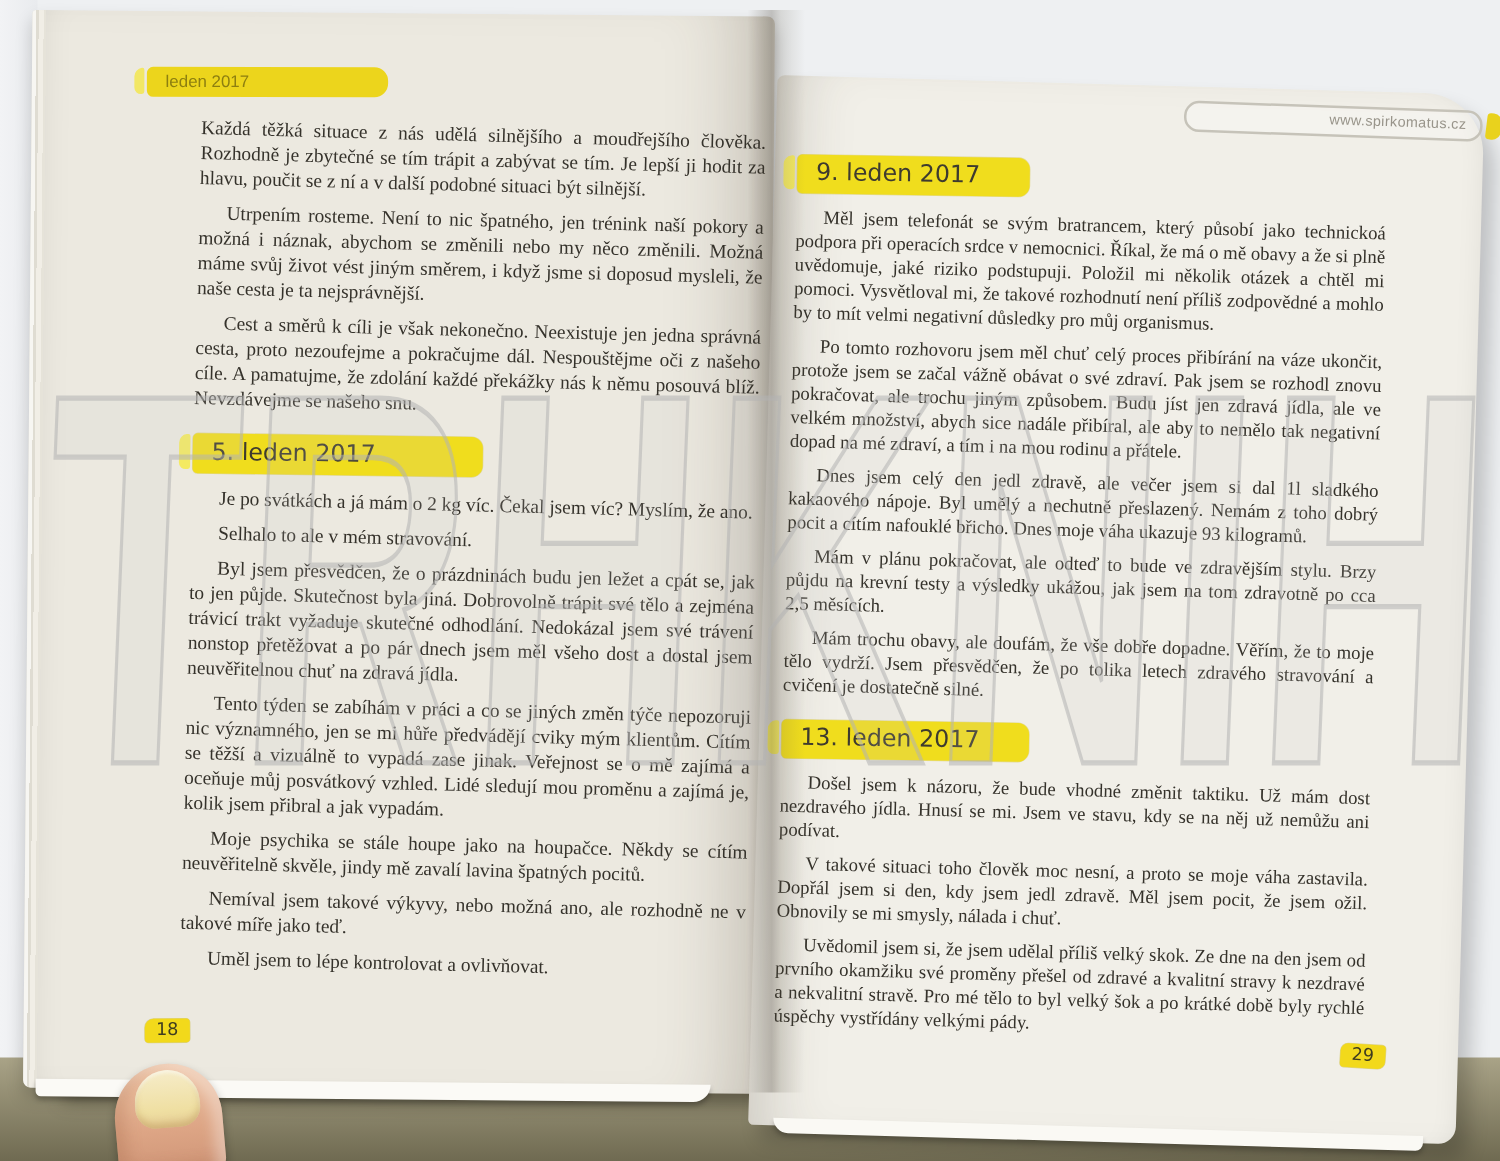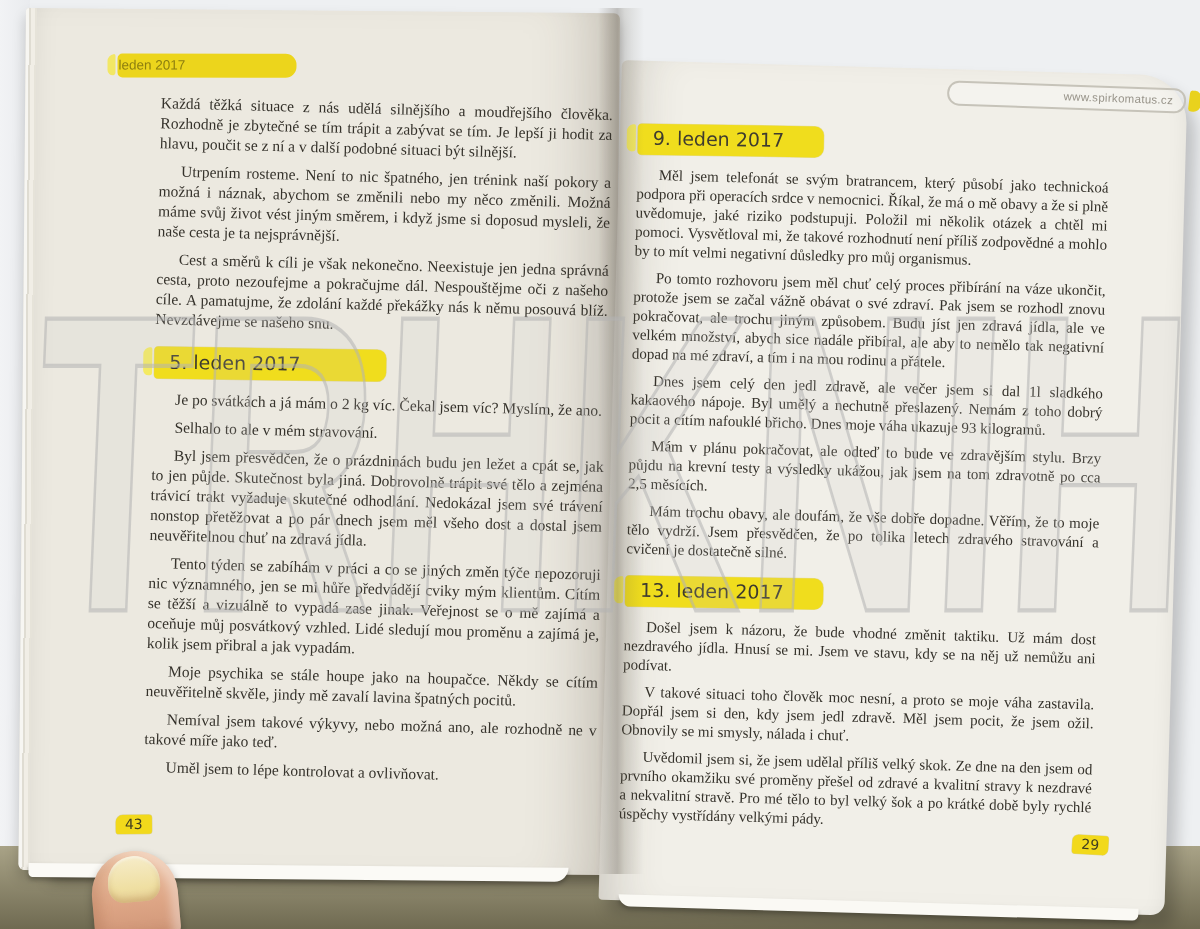--- a/index.html
+++ b/index.html
@@ -74,21 +74,21 @@
     transform:rotate(-.7deg);
   }
   .hl::before{content:"";position:absolute;left:-11px;top:1px;bottom:3px;width:9px;
     background:#f4ea62;border-radius:6px 2px 2px 6px;transform:skewY(-7deg);}
   .hl-wrap{margin:16px 0 12px;}
   .hl.wide{padding-right:86px;}
 
   
   .chapter-tab{position:absolute;left:92px;top:44px;width:178px;height:24px;z-index:4;
     background:#ecd51c;border-radius:5px 11px 11px 5px;
-    color:#8d7f10;font-size:13.5px;line-height:24px;padding-left:1px;
+    color:#8d7f10;font-size:13.5px;line-height:24px;padding-left:15px;
     transform:rotate(-.4deg);}
   .chapter-tab::before{content:"";position:absolute;left:-10px;top:1px;bottom:2px;width:8px;
     background:#f2e765;border-radius:6px 2px 2px 6px;transform:skewY(-8deg);}
 
   
   .site-badge{position:absolute;left:326px;top:12px;width:224px;height:21px;
     border:2px solid #c6c3b9;border-radius:12px;background:rgba(255,255,255,.25);
     color:#98948a;font-size:11.5px;line-height:21px;text-align:right;
     padding-right:11px;letter-spacing:.3px;transform:rotate(.4deg);}
   .site-tab{position:absolute;right:-17px;top:0px;width:12px;height:21px;
@@ -150,21 +150,21 @@
 
       <p class="para">Je po svátkách a já mám o 2 kg víc. Čekal jsem víc? Myslím, že ano.</p>
       <p class="para">Selhalo to ale v mém stravování.</p>
       <p class="para">Byl jsem přesvědčen, že o prázdninách budu jen ležet a cpát se, jak to jen půjde. Skutečnost byla jiná. Dobrovolně trápit své tělo a zejména trávicí trakt vyžaduje skutečné odhodlání. Nedokázal jsem své trávení nonstop přetěžovat a po pár dnech jsem měl všeho dost a dostal jsem neuvěřitelnou chuť na zdravá jídla.</p>
       <p class="para">Tento týden se zabíhám v práci a co se jiných změn týče nepozoruji nic významného, jen se mi hůře předvádějí cviky mým klientům. Cítím se těžší a vizuálně to vypadá zase jinak. Veřejnost se o mě zajímá a oceňuje můj posvátkový vzhled. Lidé sledují mou proměnu a zajímá je, kolik jsem přibral a jak vypadám.</p>
       <p class="para">Moje psychika se stále houpe jako na houpačce. Někdy se cítím neuvěřitelně skvěle, jindy mě zavalí lavina špatných pocitů.</p>
       <p class="para">Nemíval jsem takové výkyvy, nebo možná ano, ale rozhodně ne v takové míře jako teď.</p>
       <p class="para">Uměl jsem to lépe kontrolovat a ovlivňovat.</p>
     </div>
 
-    <div class="pagenum pn-left">43</div>
+    <div class="pagenum pn-left">18</div>
   </div>
 
   <div class="page page-right">
 
     <div class="site-badge">
       <span>www.spirkomatus.cz</span>
       <span class="site-tab"></span>
     </div>
 
     <div class="content content-right">

